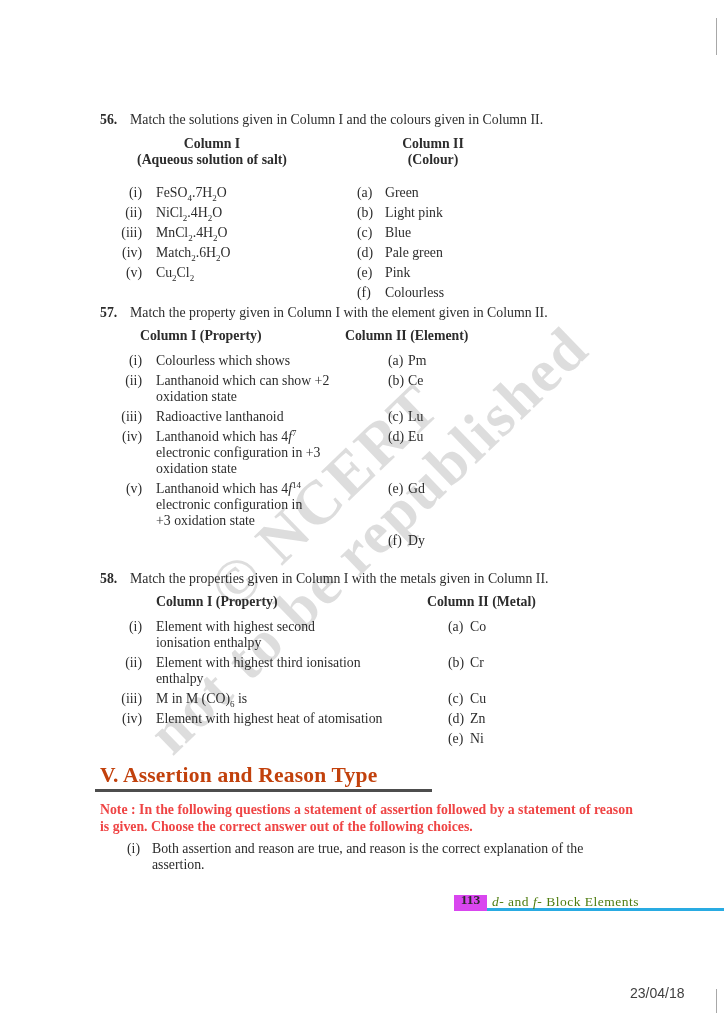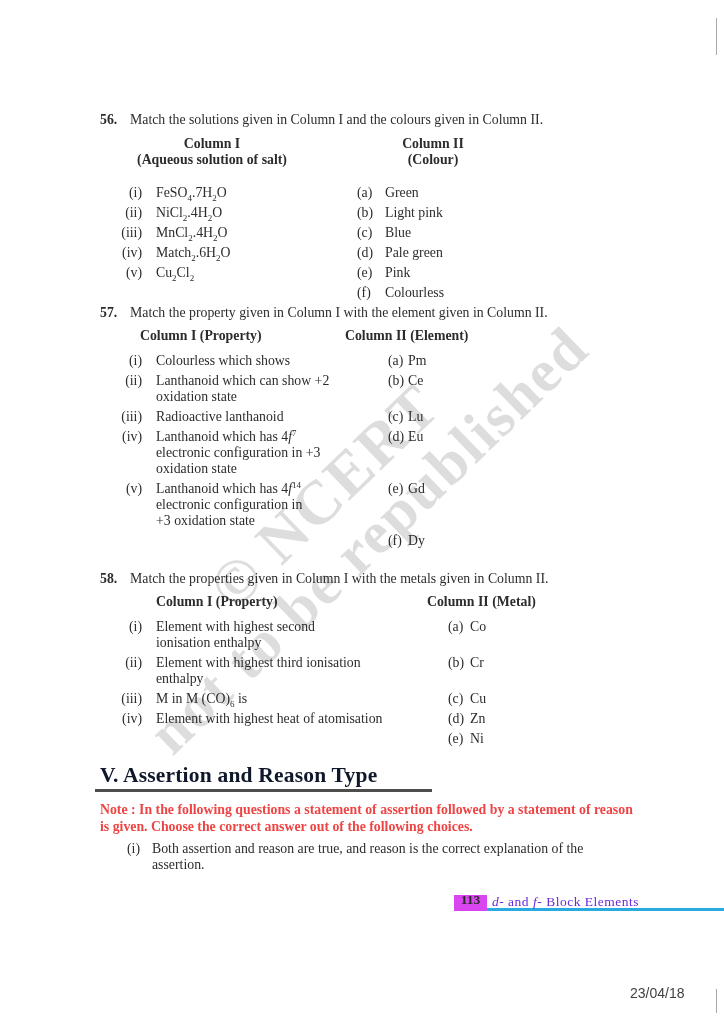--- a/index.html
+++ b/index.html
@@ -50,35 +50,35 @@
   #q56 .olabel { flex:0 0 28px; }
   #q57 .olabel { flex:0 0 20px; }
   #q58 .olabel { flex:0 0 22px; }
   .otext { flex:1; }
   sub { font-size:9px; vertical-align:-3.5px; line-height:0; }
   sup { font-size:9px; vertical-align:5px; line-height:0; }
   .fvar { font-style:italic; }
   
   .section-heading {
     position:absolute; left:100px; top:763px; z-index:2;
-    font-size:21.5px; font-weight:700; color:#0f172a; letter-spacing:.2px;
+    font-size:21.5px; font-weight:700; color:#c2410c; letter-spacing:.2px;
   }
   .heading-rule { position:absolute; left:95px; top:789px; width:337px; height:3px; background:#4d4d4d; z-index:2; }
   .note {
     position:absolute; left:100px; top:802px; width:540px; z-index:2;
     font-size:13.8px; font-weight:700; line-height:16.5px; color:#ef4444;
   }
   .assertion-row { position:absolute; left:100px; top:841px; width:528px; display:flex; z-index:2; font-size:13.8px; line-height:16px; }
   .assertion-row .ilabel { flex:0 0 40px; }
   .assertion-row .itext { margin-left:12px; width:470px; }
   
   .pagebox { position:absolute; left:454px; top:895px; width:33px; height:16px; background:#d946ef; z-index:2; }
   .pagebox span { display:block; margin-top:-3px; text-align:center; font-weight:700; font-size:13.5px; color:#2a2a2a;
                   font-family:"Liberation Serif",serif; }
-  .chapter { position:absolute; left:492px; top:894px; z-index:2; font-size:13.5px; color:#6d28d9; letter-spacing:.5px; }
+  .chapter { position:absolute; left:492px; top:894px; z-index:2; font-size:13.5px; color:#4d7c0f; letter-spacing:.5px; }
   .footer-line { position:absolute; left:454px; right:0; top:908px; height:3px; background:#29abe2; z-index:1; }
   .date { position:absolute; left:630px; top:985px; z-index:2; font-size:14px; color:#3f3f3f;
           font-family:"Liberation Sans",sans-serif; }
 </style>
 </head>
 <body>
 
 <div class="page">
 
   <div class="wm wm1">© NCERT</div>

